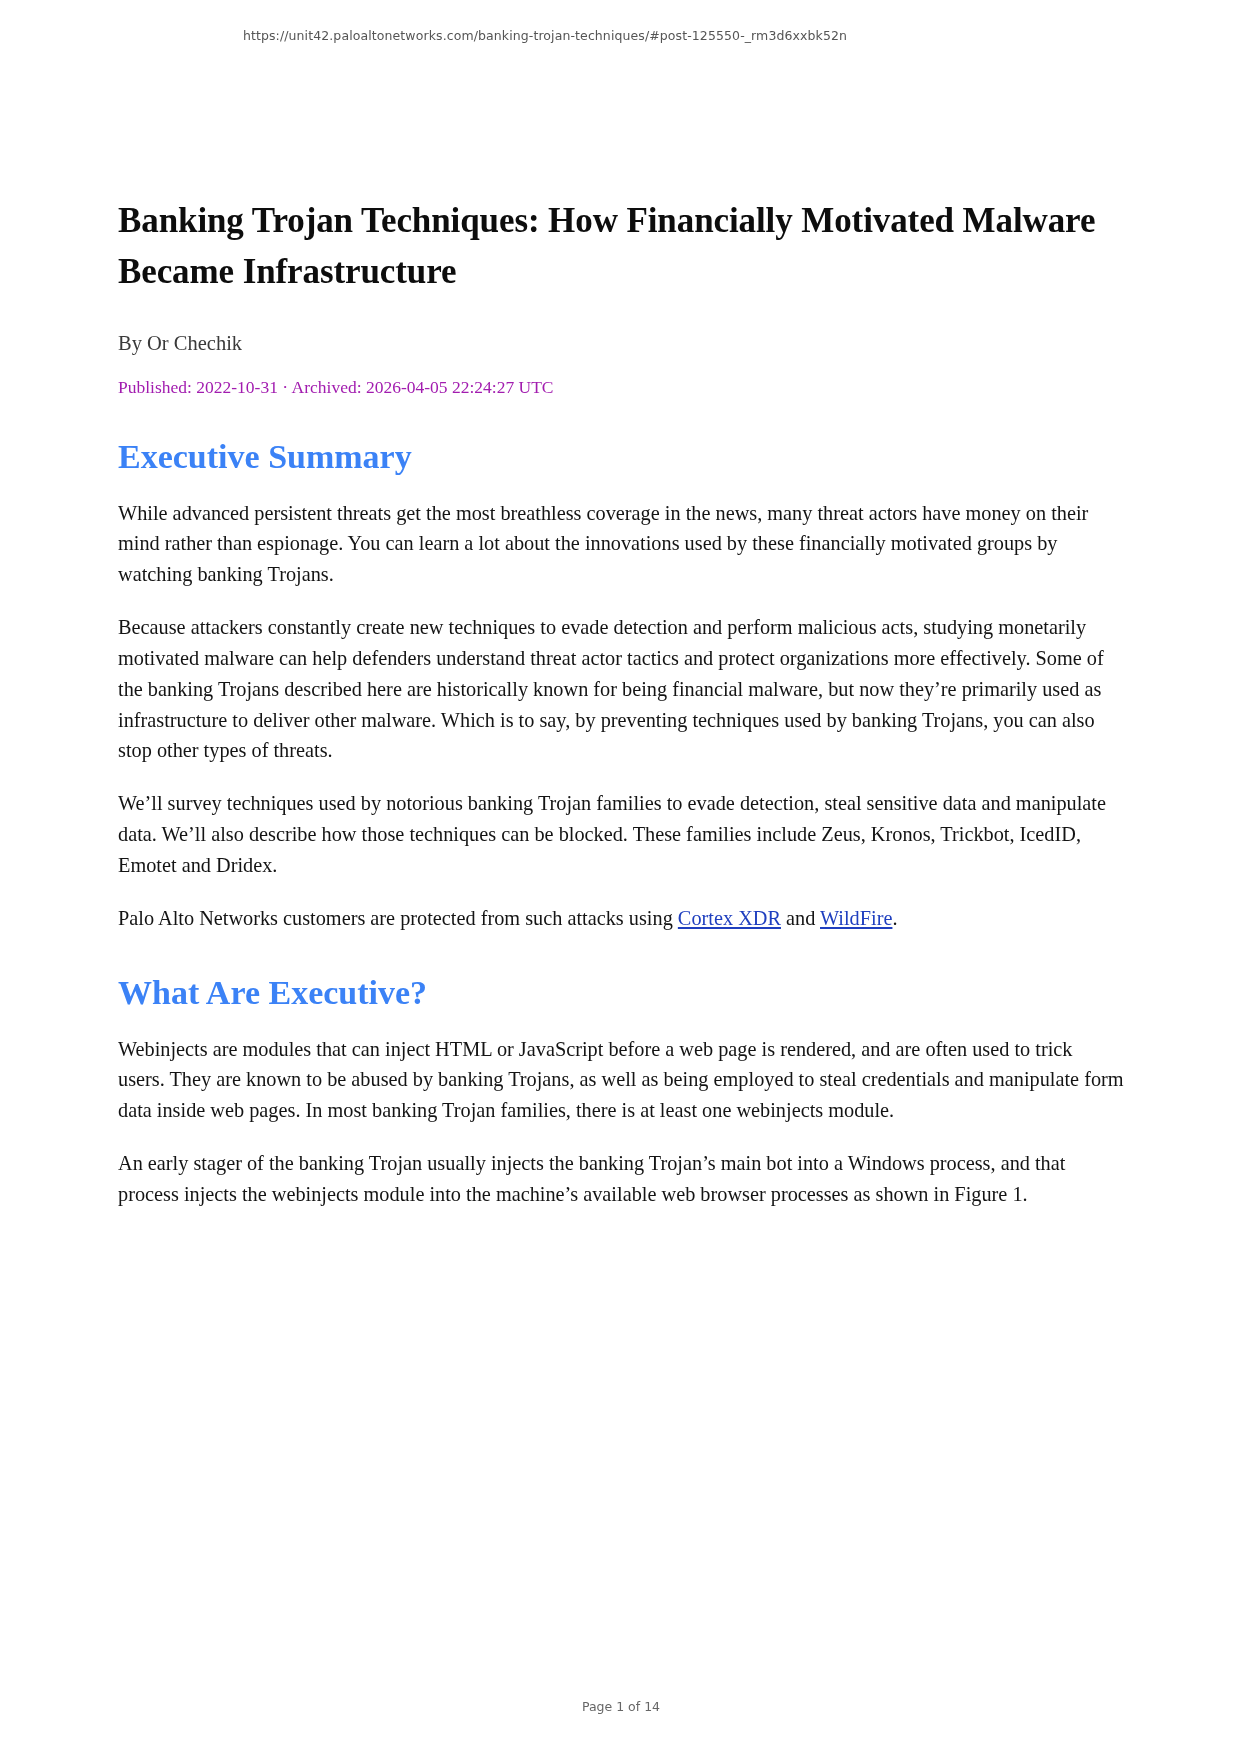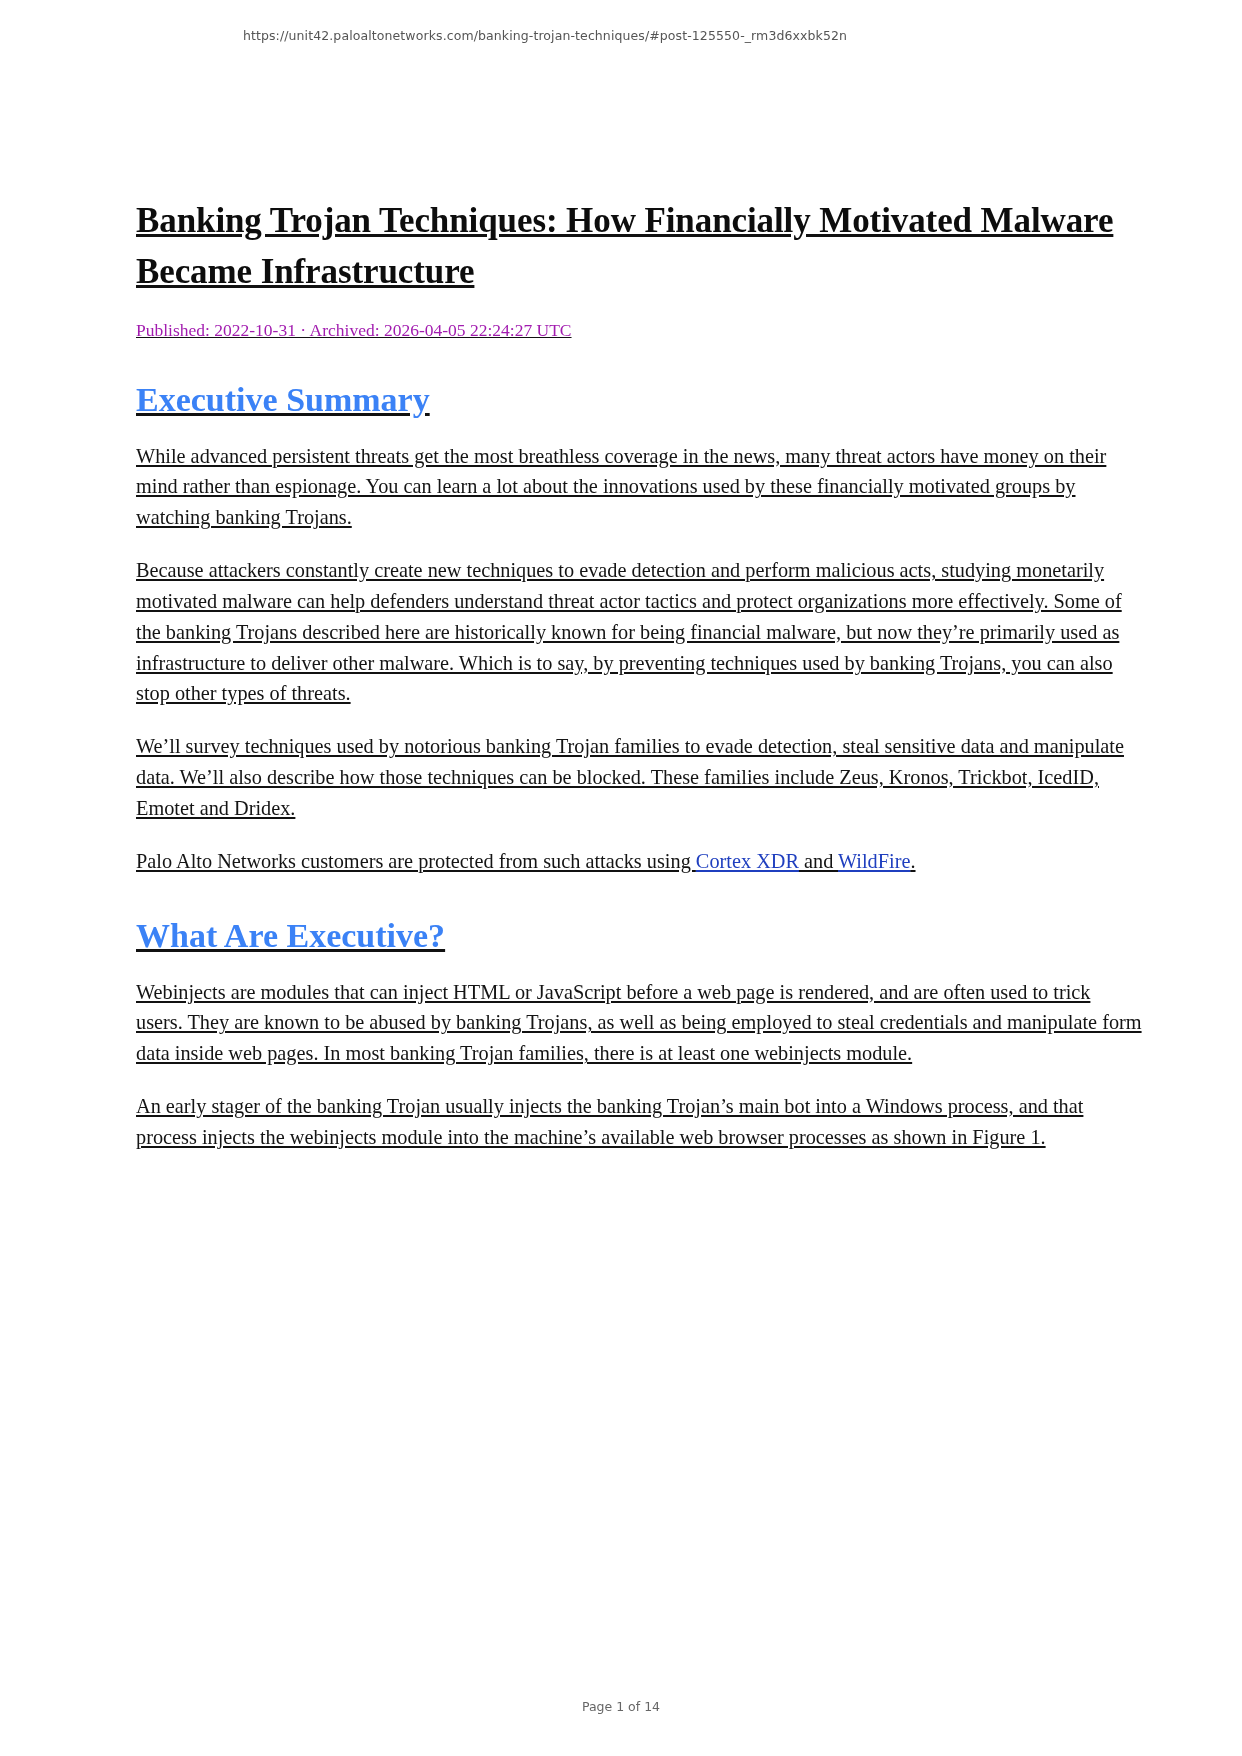--- a/index.html
+++ b/index.html
@@ -27,24 +27,23 @@
     left: 0;
     width: 1090px;
     text-align: center;
     font-family: "DejaVu Sans", sans-serif;
     font-size: 12.5px;
     color: #555555;
     letter-spacing: 0.1px;
   }
   .content {
     position: absolute;
-    left: 136px;
+    left: 118px;
     top: 196px;
     width: 1006px;
-    text-decoration: underline;
   }
   h1.doc-title {
     font-family: "Liberation Serif", serif;
     font-size: 35px;
     line-height: 1.45;
     font-weight: bold;
     margin: 0 0 0 0;
     color: #0d0d0d;
     letter-spacing: -0.1px;
   }
@@ -91,20 +90,21 @@
 <body>
 
 <div class="page">
 
   <div class="source-url">https://unit42.paloaltonetworks.com/banking-trojan-techniques/#post-125550-_rm3d6xxbk52n</div>
 
   <div class="content">
 
     <h1 class="doc-title">Banking Trojan Techniques: How Financially Motivated Malware Became Infrastructure</h1>
 
+    <div class="byline">By Or Chechik</div>
 
     <div class="pubinfo">Published: 2022-10-31 · Archived: 2026-04-05 22:24:27 UTC</div>
 
     <h2 class="section-title">Executive Summary</h2>
 
     <p class="body-text">While advanced persistent threats get the most breathless coverage in the news, many threat actors have money on their mind rather than espionage. You can learn a lot about the innovations used by these financially motivated groups by watching banking Trojans.</p>
     <p class="body-text">Because attackers constantly create new techniques to evade detection and perform malicious acts, studying monetarily motivated malware can help defenders understand threat actor tactics and protect organizations more effectively. Some of the banking Trojans described here are historically known for being financial malware, but now they’re primarily used as infrastructure to deliver other malware. Which is to say, by preventing techniques used by banking Trojans, you can also stop other types of threats.</p>
     <p class="body-text">We’ll survey techniques used by notorious banking Trojan families to evade detection, steal sensitive data and manipulate data. We’ll also describe how those techniques can be blocked. These families include Zeus, Kronos, Trickbot, IcedID, Emotet and Dridex.</p>
 
     <p class="body-text"><span>Palo Alto Networks customers are protected from such attacks using </span><a class="inline-link" href="#">Cortex XDR</a><span> and </span><a class="inline-link" href="#">WildFire</a><span>.</span></p>

